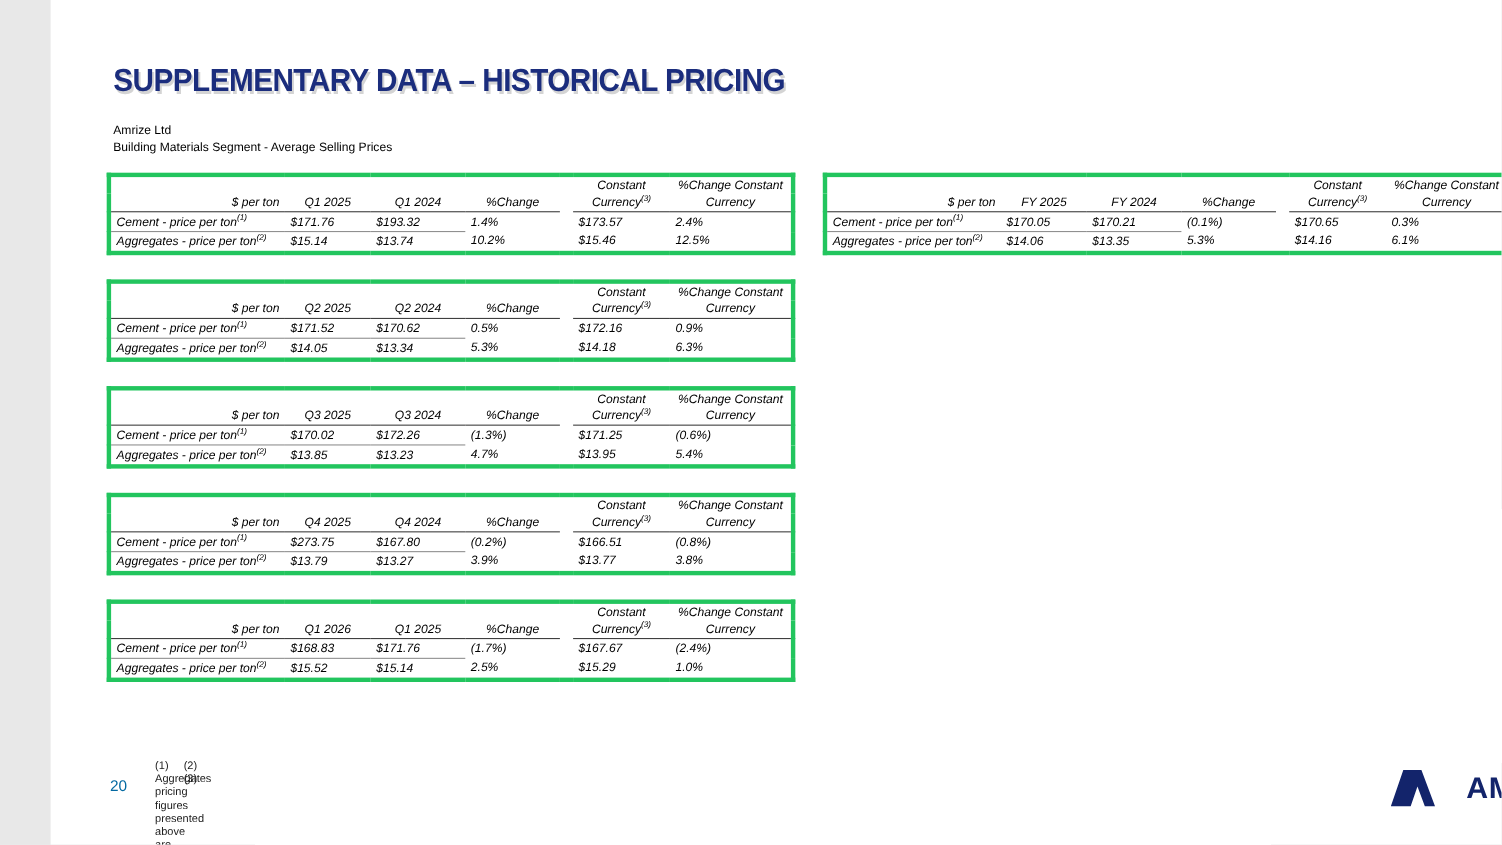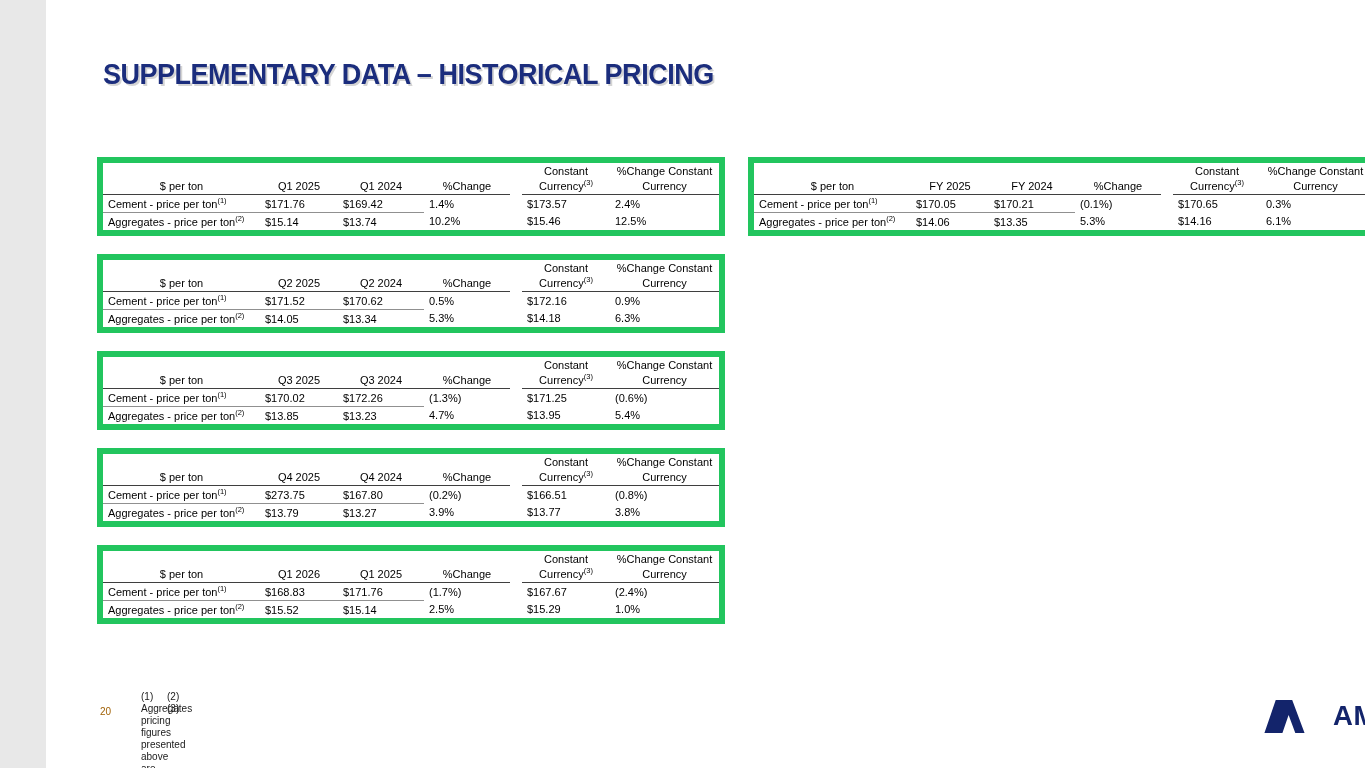--- a/index.html
+++ b/index.html
@@ -20,59 +20,63 @@
   
   .ptable{position:absolute;width:622px;}
   #t-q1_2025{left:51px;top:157px;}
   #t-fy_2025{left:702px;top:157px;}
   #t-q2_2025{left:51px;top:254px;}
   #t-q3_2025{left:51px;top:351px;}
   #t-q4_2025{left:51px;top:448px;}
   #t-q1_2026{left:51px;top:545px;}
   .ptable table{
     border-collapse:collapse;table-layout:fixed;width:622px;
-    border:6px solid #22c55e;font-family:"Liberation Sans",sans-serif;
-    font-size:11px;color:#000;
+    border:4px solid #22c55e;font-family:"Liberation Sans",sans-serif;
+    font-size:11px;color:#000;font-style:italic;
   }
   .ptable col.c1{width:160px}.ptable col.c2{width:78px}.ptable col.c3{width:86px}
   .ptable col.c4{width:86px}.ptable col.cgap{width:12px}
   .ptable col.c5{width:88px}.ptable col.c6{width:112px}
   .ptable td{padding:0 5px;height:16px;overflow:hidden;white-space:nowrap;}
   .ptable tr.hr1 td{height:15px;}
   .ptable tr.dr td{height:17px;}
   .ptable td.gap{padding:0;}
   .ptable td.hc{text-align:center;}
-  .ptable td.hl{text-align:center;}
+  .ptable td.hl{text-align:right;}
   .ptable td.ul{border-bottom:1px solid #3f3f3f;}
   .ptable td.dl{text-align:left;}
   .ptable td.dv{text-align:left;}
   .ptable td.rowdiv{border-bottom:1px solid #909090;}
   .ptable sup{font-size:7.5px;line-height:0;vertical-align:super;}
   
   .footnotes{
     position:absolute;left:95px;top:691px;
     display:grid;grid-template-columns:26px auto;column-gap:0;
     font-size:10px;line-height:12px;color:#1a1a1a;
   }
-  .pagenum{position:absolute;left:54px;top:706px;font-size:10px;color:#a16207;}
+  .pagenum{position:absolute;left:54px;top:706px;font-size:14px;color:#0369a1;}
   
   .logo{position:absolute;left:1216px;top:699px;display:flex;align-items:center;gap:25px;}
   .logo svg{display:block;}
   .logo-text{
     font-size:27px;font-weight:bold;color:#13246b;letter-spacing:0.5px;
     transform:scaleX(1.02);transform-origin:left center;
   }
 </style>
 </head>
 <body>
 
 <div class="slide">
 
   <div class="title">SUPPLEMENTARY DATA – HISTORICAL PRICING</div>
 
+  <div class="subtitle">
+    <div>Amrize Ltd</div>
+    <div>Building Materials Segment - Average Selling Prices</div>
+  </div>
 
   <div id="t-q1_2025" class="ptable">
       <table>
         <colgroup>
           <col class="c1">
           <col class="c2">
           <col class="c3">
           <col class="c4">
           <col class="cgap">
           <col class="c5">
@@ -90,21 +94,21 @@
             <td class="hc ul">Q1 2025</td>
             <td class="hc ul">Q1 2024</td>
             <td class="hc ul">%Change</td>
             <td class="gap"></td>
             <td class="hc ul">Currency<sup>(3)</sup></td>
             <td class="hc ul">Currency</td>
           </tr>
           <tr class="dr">
             <td class="dl rowdiv">Cement - price per ton<sup>(1)</sup></td>
             <td class="dv rowdiv">$171.76</td>
-            <td class="dv rowdiv">$169.42</td>
+            <td class="dv rowdiv">$193.32</td>
             <td class="dv">1.4%</td>
             <td class="gap"></td>
             <td class="dv">$173.57</td>
             <td class="dv">2.4%</td>
           </tr>
           <tr class="dr">
             <td class="dl">Aggregates - price per ton<sup>(2)</sup></td>
             <td class="dv">$15.14</td>
             <td class="dv">$13.74</td>
             <td class="dv">10.2%</td>

